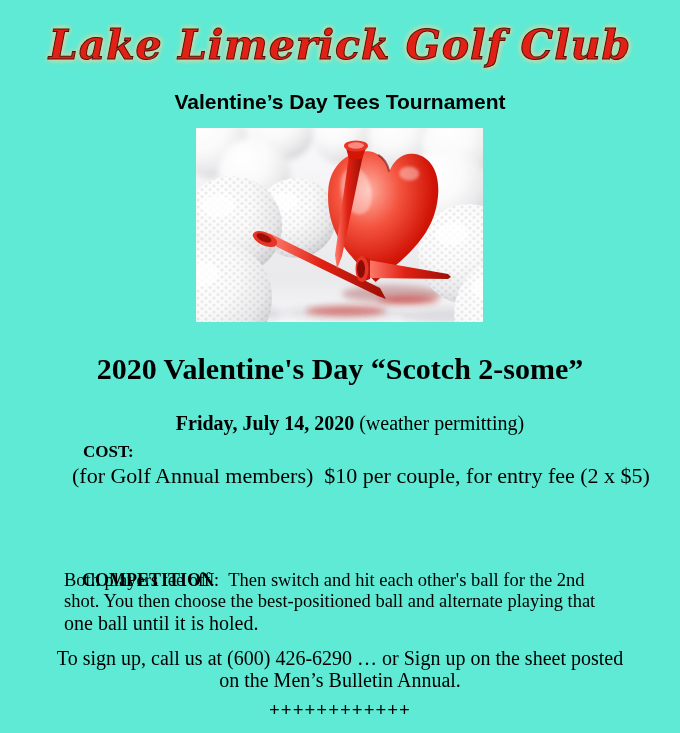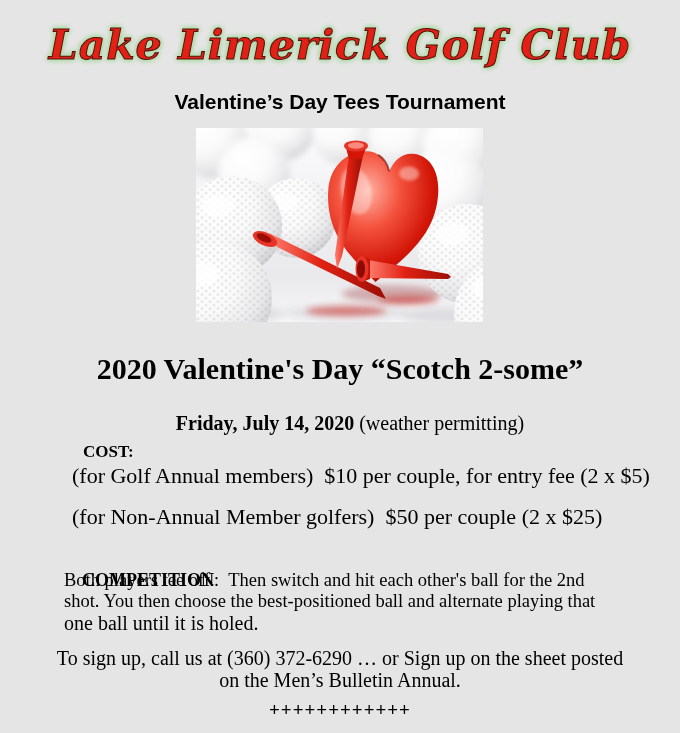--- a/index.html
+++ b/index.html
@@ -1,17 +1,17 @@
 <!DOCTYPE html>
 <html style="--title-red: #e22015; --title-glow: #b9dcb4; --heart-red: #d21507;"><head>
 <meta charset="utf-8">
 <style>
   html,body{margin:0;padding:0;background:#ffffff;}
   .page{
-    position:relative;width:680px;height:733px;background:#e5e5e5;
+    position:relative;width:680px;height:733px;background:#5eead4;
     overflow:hidden;font-family:"Liberation Serif",serif;color:#000;text-decoration:underline;
   }
   .abs{position:absolute;}
   .ctr{left:0;width:680px;text-align:center;}
   .club-title{
     top:22px;font-family:"DejaVu Serif",serif;font-style:italic;font-weight:bold;
     font-size:41px;line-height:1.15;letter-spacing:1px;
     color:var(--title-red,#e22015);
     -webkit-text-stroke:1px #4a1408;
     text-shadow:0 0 2px var(--title-glow,#b9dcb4),0 0 5px var(--title-glow,#b9dcb4),
@@ -176,27 +176,26 @@
 
   <div class="abs ctr heading">2020 Valentine's Day “Scotch 2-some”</div>
 
   <div class="abs ctr dateline">
     <span class="b">Friday, July 14, 2020</span><span> (weather permitting)</span>
   </div>
 
 
   <div class="abs cost-label">COST:</div>
   <div class="abs left-line cost-1">(for Golf Annual members)  $10 per couple, for entry fee (2 x $5)</div>
-  <div class="abs left-line cost-2">(for Non-Annual Member golfers)  $50 per couple (2 x $25)</div>
 
   <div class="abs comp-label">
     <span class="b">COMPETITION</span><span>:</span>
   </div>
   <div class="abs left-line comp-1">Both players tee off.   Then switch and hit each other's ball for the 2nd</div>
   <div class="abs left-line comp-2">shot. You then choose the best-positioned ball and alternate playing that</div>
   <div class="abs left-line comp-3">one ball until it is holed.</div>
 
-  <div class="abs ctr signup-1">To sign up, call us at (360) 372-6290 … or Sign up on the sheet posted</div>
+  <div class="abs ctr signup-1">To sign up, call us at (600) 426-6290 … or Sign up on the sheet posted</div>
   <div class="abs ctr signup-2">on the Men’s Bulletin Annual.</div>
 
   <div class="abs ctr plusrow">++++++++++++</div>
 
 </div>
 
 </body></html>

